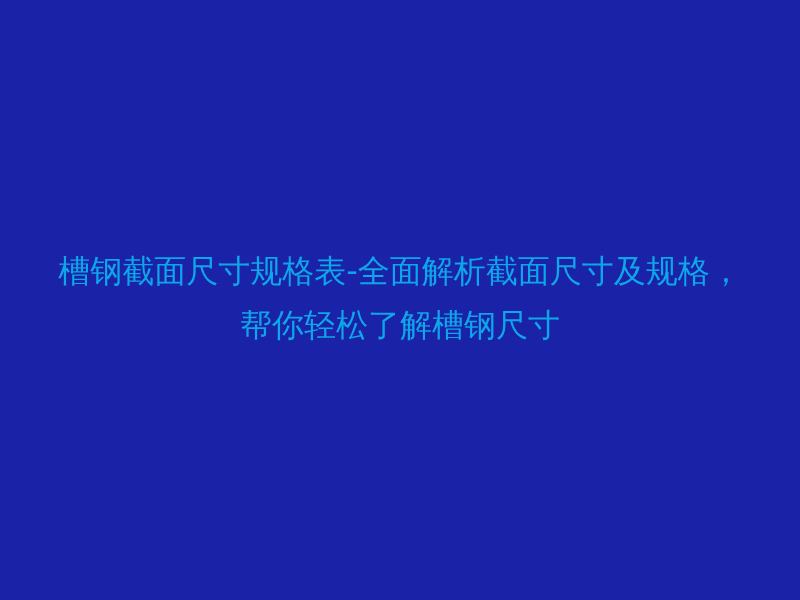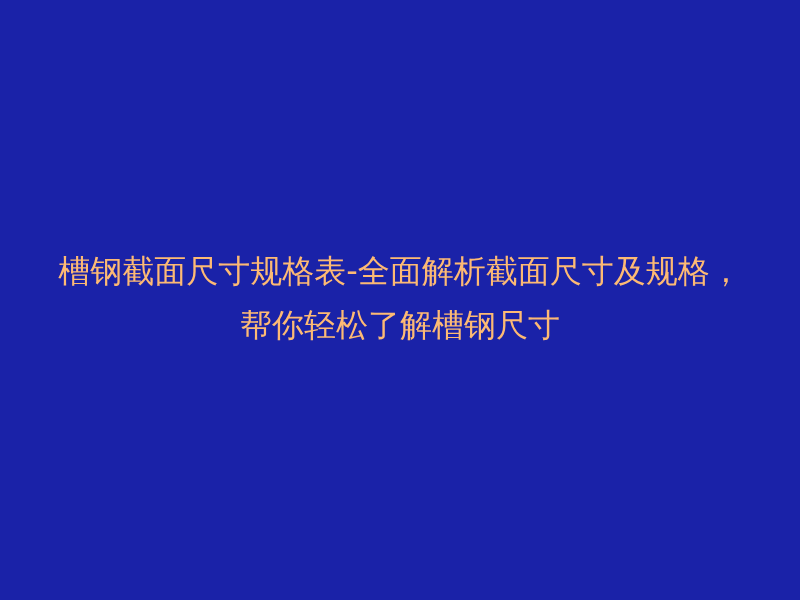--- a/index.html
+++ b/index.html
@@ -32,21 +32,21 @@
     
     transform: translateY(-2px);
   }
 
   .headline {
     margin: 0;
     padding: 0;
     font-size: 32px;
     font-weight: 400;
     line-height: 54px;
-    color: #fdba74;
+    color: #0ea5e9;
     text-align: center;
     letter-spacing: 0;
     word-break: break-all;
     text-rendering: optimizeLegibility;
   }
 </style>
 </head>
 <body>
 
 <div class="banner">

